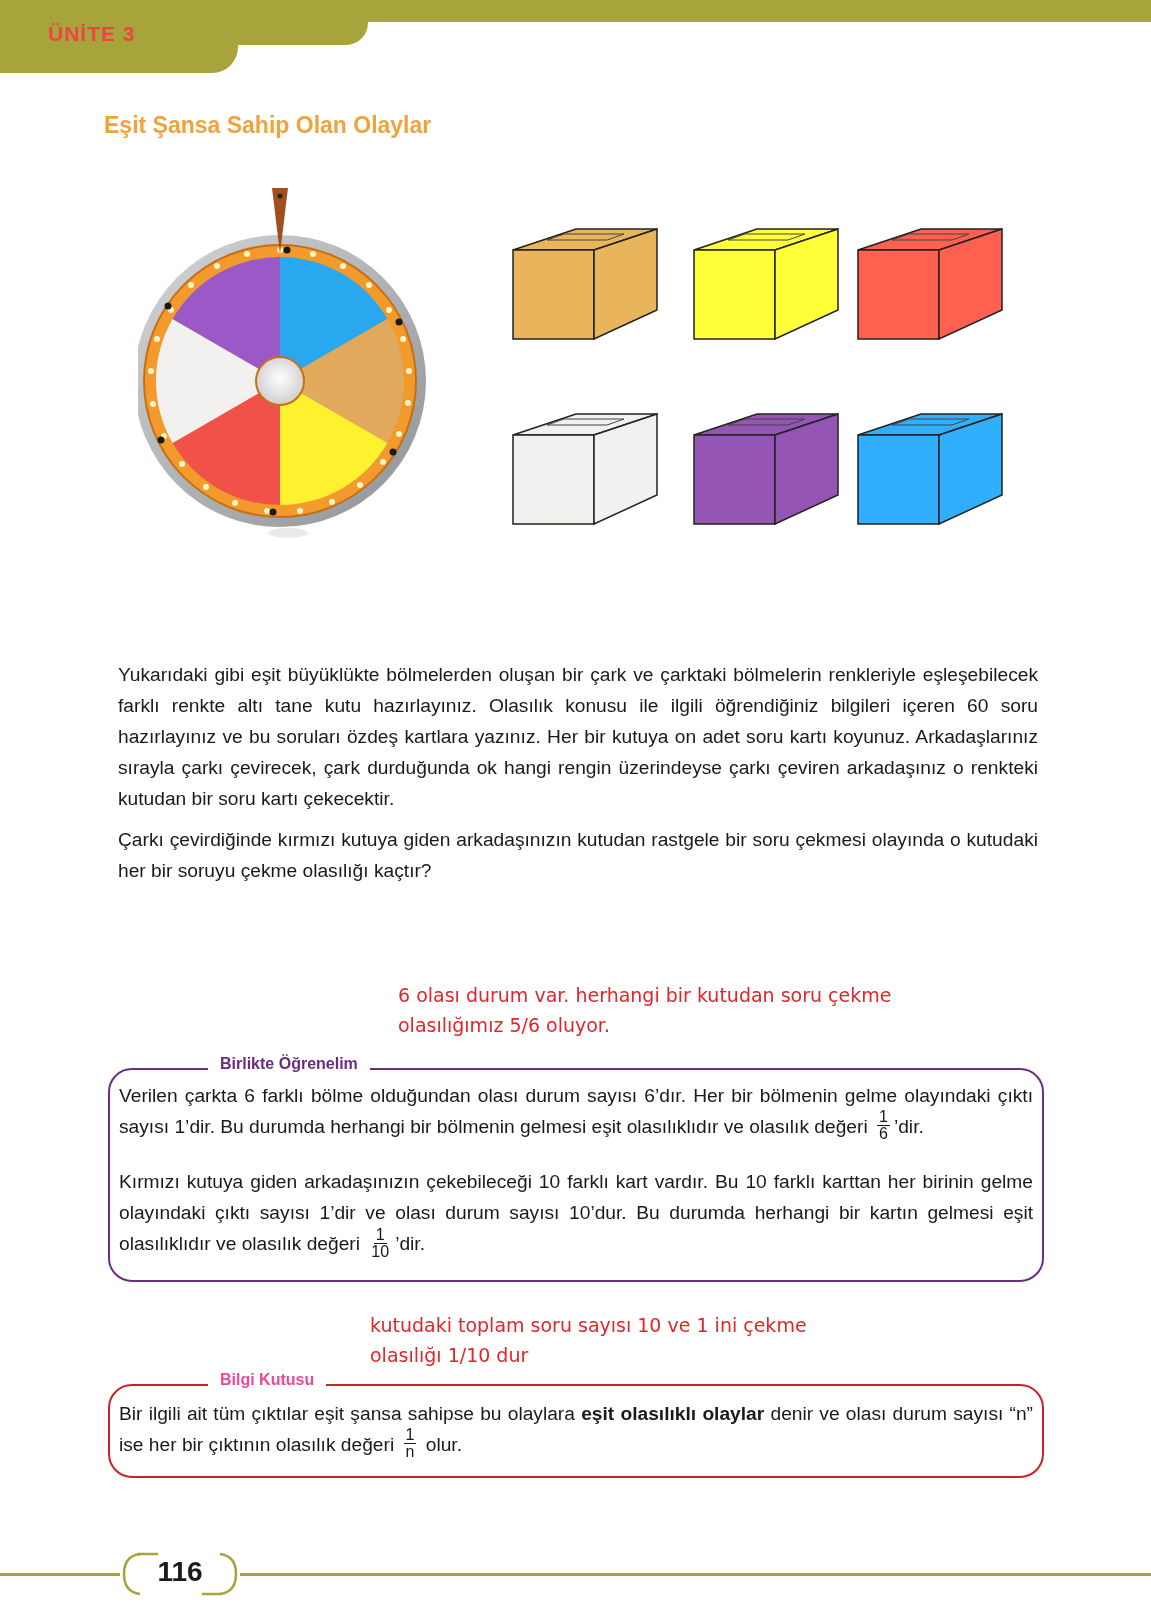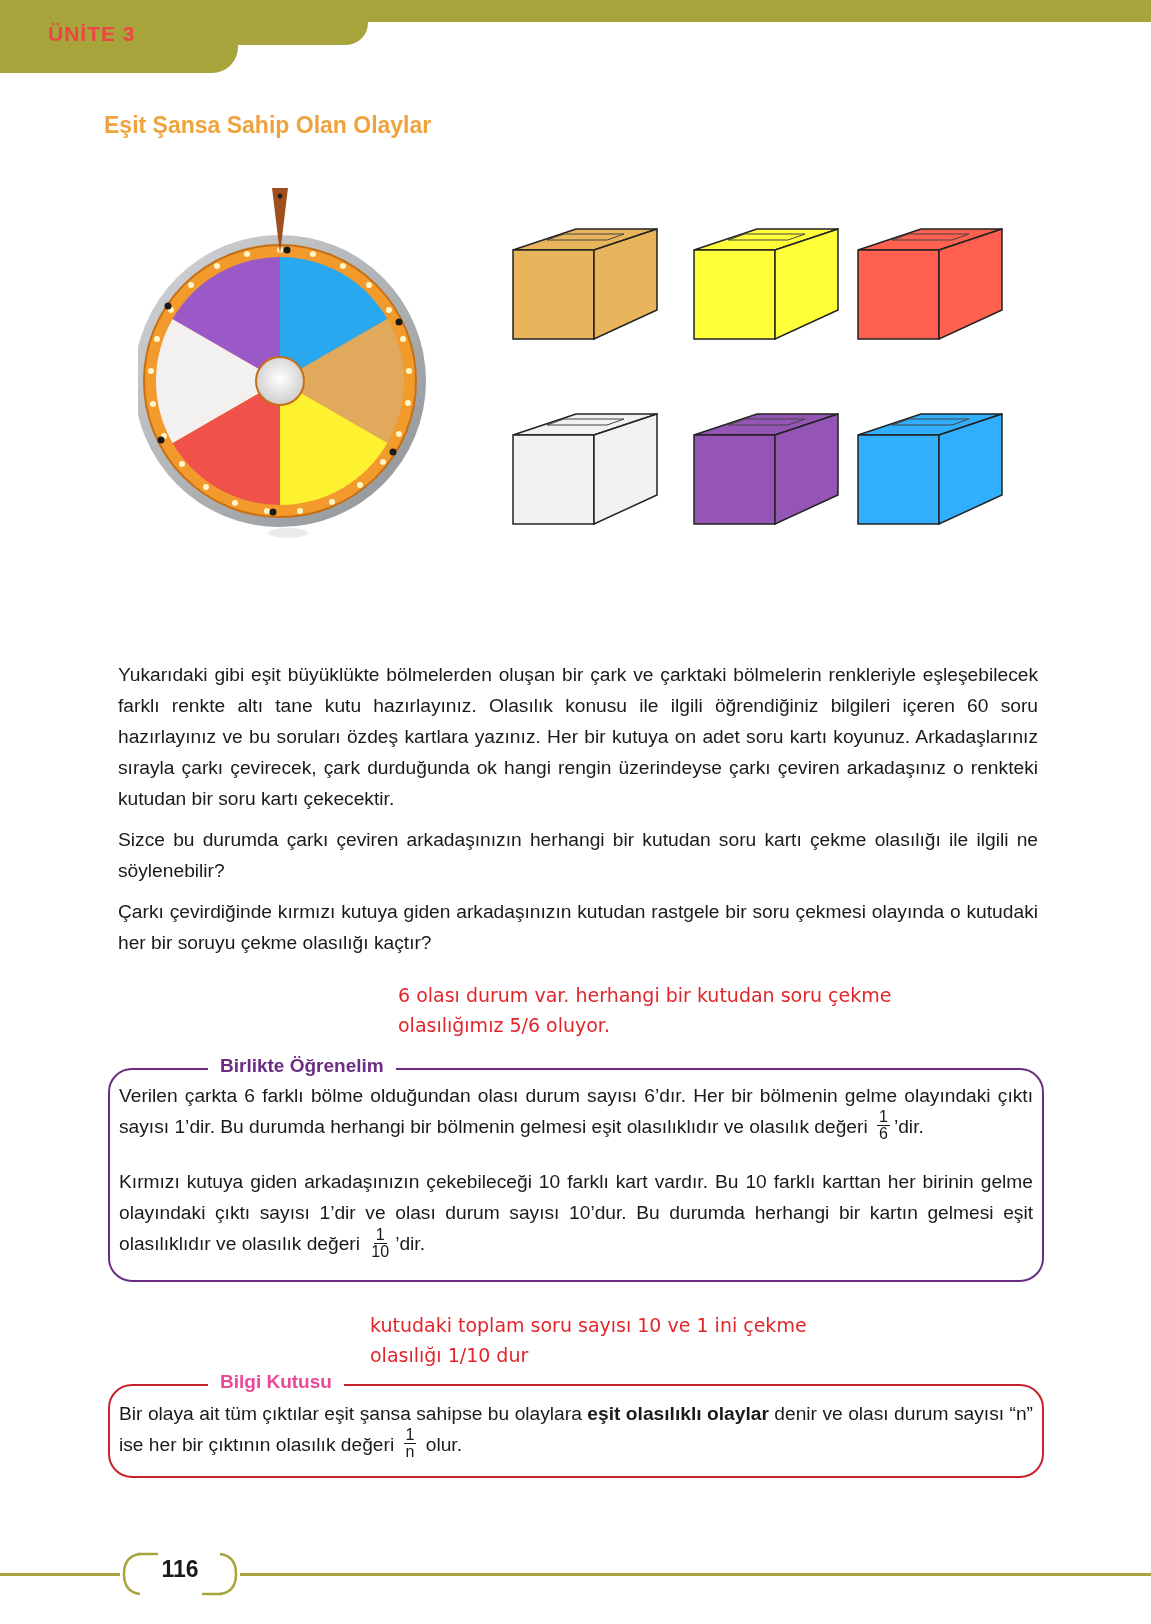--- a/index.html
+++ b/index.html
@@ -20,30 +20,30 @@
 
   
   .box { width:150px; height:112px; }
 
   .para { left:118px; width:920px; font-size:19.2px; line-height:31px; text-align:justify; }
   .para p { margin:0 0 10px 0; }
 
   .note { font-family:"DejaVu Sans", sans-serif; font-size:19px; line-height:30px; color:#e0262b; }
 
   .frame { border:2.5px solid; border-radius:24px; }
-  .frame-title { background:#fff; padding:0 12px; font-weight:bold; font-size:19px; font-family:"Liberation Sans", sans-serif; }
+  .frame-title { background:#fff; padding:0 12px; font-weight:bold; font-size:16px; font-family:"Liberation Sans", sans-serif; }
   .frame-text { font-size:19.2px; line-height:31px; text-align:justify; }
 
   .frac { display:inline-flex; flex-direction:column; align-items:center; vertical-align:middle; font-size:16px; line-height:16px; margin:0 4px; position:relative; top:-2px; }
   .frac .num { border-bottom:1.3px solid #1a1a1a; padding:0 2px; }
   .frac .den { padding:0 2px; }
 
   .footer-line { left:0; top:1573px; width:1151px; height:3px; background:#a8a43c; }
   .page-pill { left:120px; top:1552px; width:120px; height:44px; background:#fff; }
-  .page-num { left:120px; top:1556px; width:120px; text-align:center; font-weight:bold; font-size:23px; }
+  .page-num { left:120px; top:1556px; width:120px; text-align:center; font-weight:bold; font-size:28px; }
 </style>
 </head>
 <body>
 
 <div class="abs top-band"></div>
 <div class="abs unit-tab-ext"></div>
 <div class="abs unit-tab"></div>
 <div class="abs unit-label">ÜNİTE 3</div>
 
 <div class="abs section-title">Eşit Şansa Sahip Olan Olaylar</div>
@@ -171,21 +171,20 @@
   <svg class="box" viewBox="0 0 150 112">
       <polygon points="1,22 82,22 145,1 64,1" fill="#31aefc" stroke="#222" stroke-width="1.5"></polygon>
       <polygon points="35,12 95,12 112,6 52,6" fill="none" stroke="#444" stroke-width="1"></polygon>
       <rect x="1" y="22" width="81" height="89" fill="#31aefc" stroke="#222" stroke-width="1.5"></rect>
       <polygon points="82,22 145,1 145,82 82,111" fill="#31aefc" stroke="#222" stroke-width="1.5"></polygon>
     </svg>
 </div>
 
 <div class="abs para" style="top:659px;">
   <p>Yukarıdaki gibi eşit büyüklükte bölmelerden oluşan bir çark ve çarktaki bölmelerin renkleriyle eşleşebilecek farklı renkte altı tane kutu hazırlayınız. Olasılık konusu ile ilgili öğrendiğiniz bilgileri içeren 60 soru hazırlayınız ve bu soruları özdeş kartlara yazınız. Her bir kutuya on adet soru kartı koyunuz. Arkadaşlarınız sırayla çarkı çevirecek, çark durduğunda ok hangi rengin üzerindeyse çarkı çeviren arkadaşınız o renkteki kutudan bir soru kartı çekecektir.</p>
-  <p>Sizce bu durumda çarkı çeviren arkadaşınızın herhangi bir kutudan soru kartı çekme olasılığı ile ilgili ne söylenebilir?</p>
   <p>Çarkı çevirdiğinde kırmızı kutuya giden arkadaşınızın kutudan rastgele bir soru çekmesi olayında o kutudaki her bir soruyu çekme olasılığı kaçtır?</p>
 </div>
 
 <div class="abs note" style="left:398px; top:980px;">
   <div>6 olası durum var. herhangi bir kutudan soru çekme</div>
   <div>olasılığımız 5/6 oluyor.</div>
 </div>
 
 <div class="abs frame" style="left:108px; top:1068px; width:932px; height:210px; border-color:#6b2c82;">
   <div class="abs frame-title" style="left:98px; top:-15px; color:#6b2c82;">Birlikte Öğrenelim</div>
@@ -208,21 +207,21 @@
 </div>
 
 <div class="abs note" style="left:370px; top:1310px;">
   <div>kutudaki toplam soru sayısı 10 ve 1 ini çekme</div>
   <div>olasılığı 1/10 dur</div>
 </div>
 
 <div class="abs frame" style="left:108px; top:1384px; width:932px; height:90px; border-color:#c8232c;">
   <div class="abs frame-title" style="left:98px; top:-15px; color:#ec4899;">Bilgi Kutusu</div>
   <div class="abs frame-text" style="left:9px; top:12px; width:914px;">
-    <span>Bir olaya ait tüm çıktılar eşit şansa sahipse bu olaylara</span>
+    <span>Bir ilgili ait tüm çıktılar eşit şansa sahipse bu olaylara</span>
     <b>eşit olasılıklı olaylar</b>
     <span>denir ve olası durum sayısı “n” ise her bir çıktının olasılık değeri</span>
     <span class="frac">
         <span class="num">1</span>
         <span class="den">n</span>
       </span>
     <span>olur.</span>
   </div>
 </div>
 

